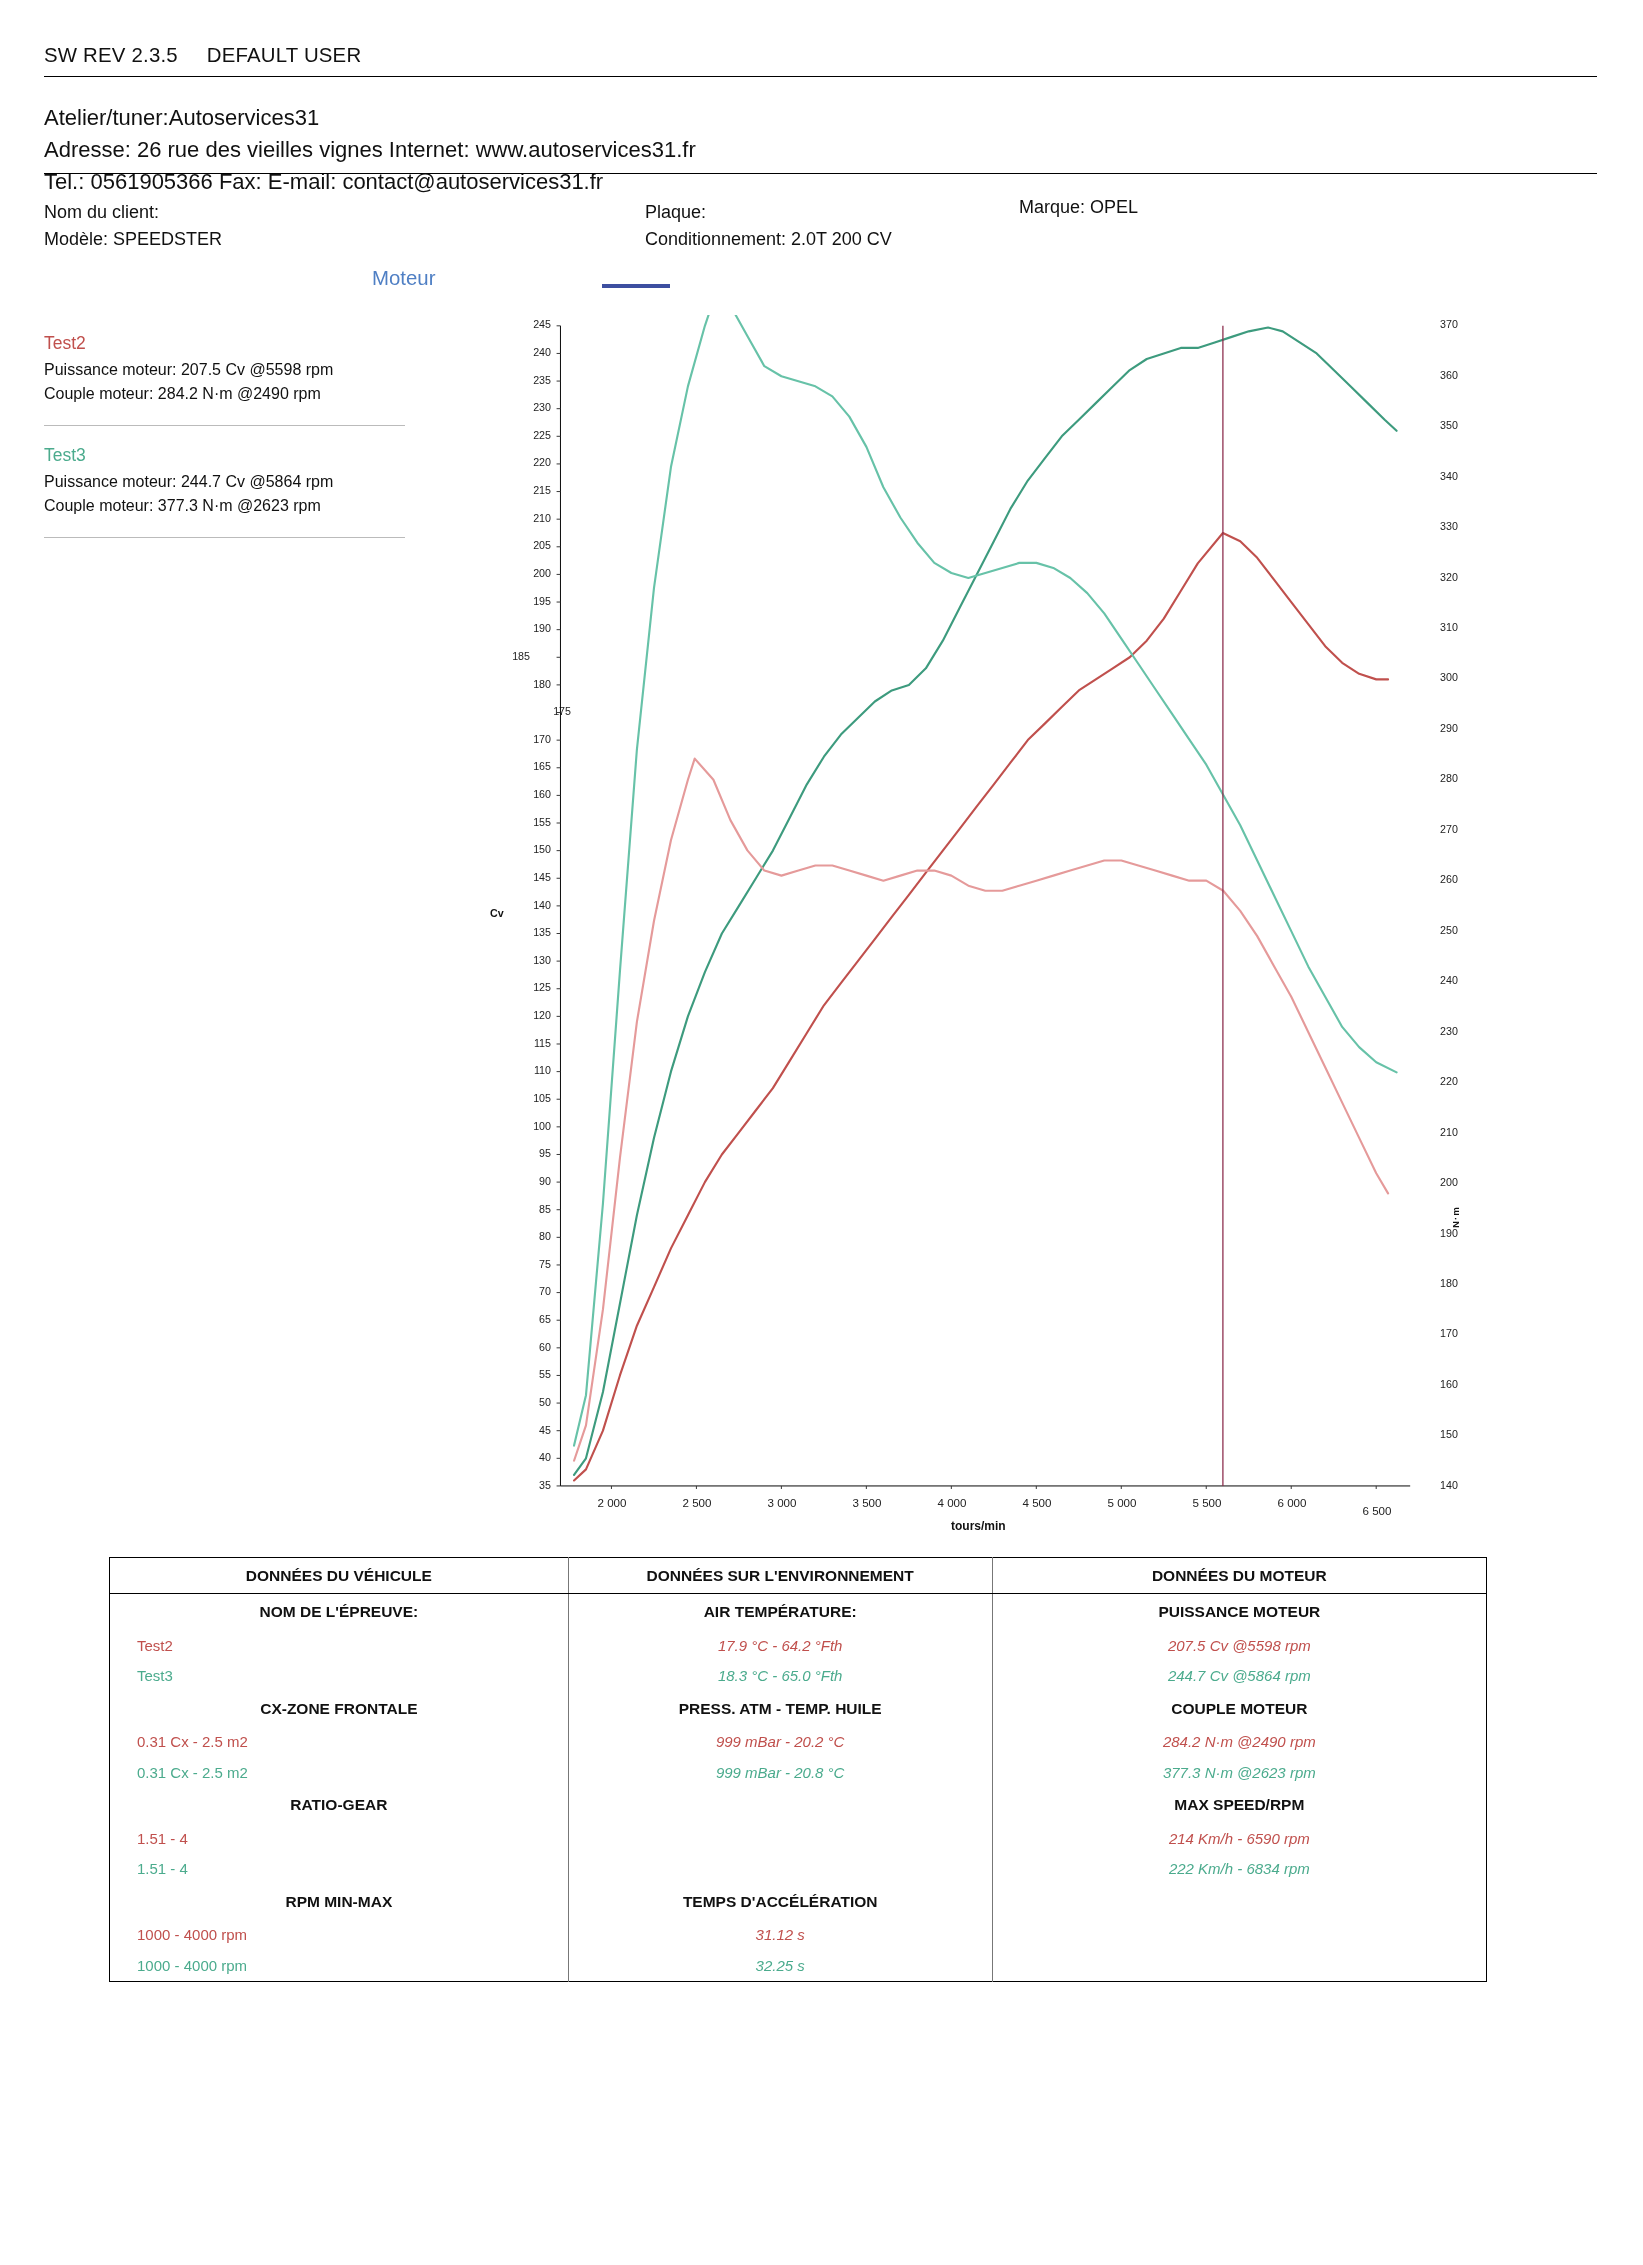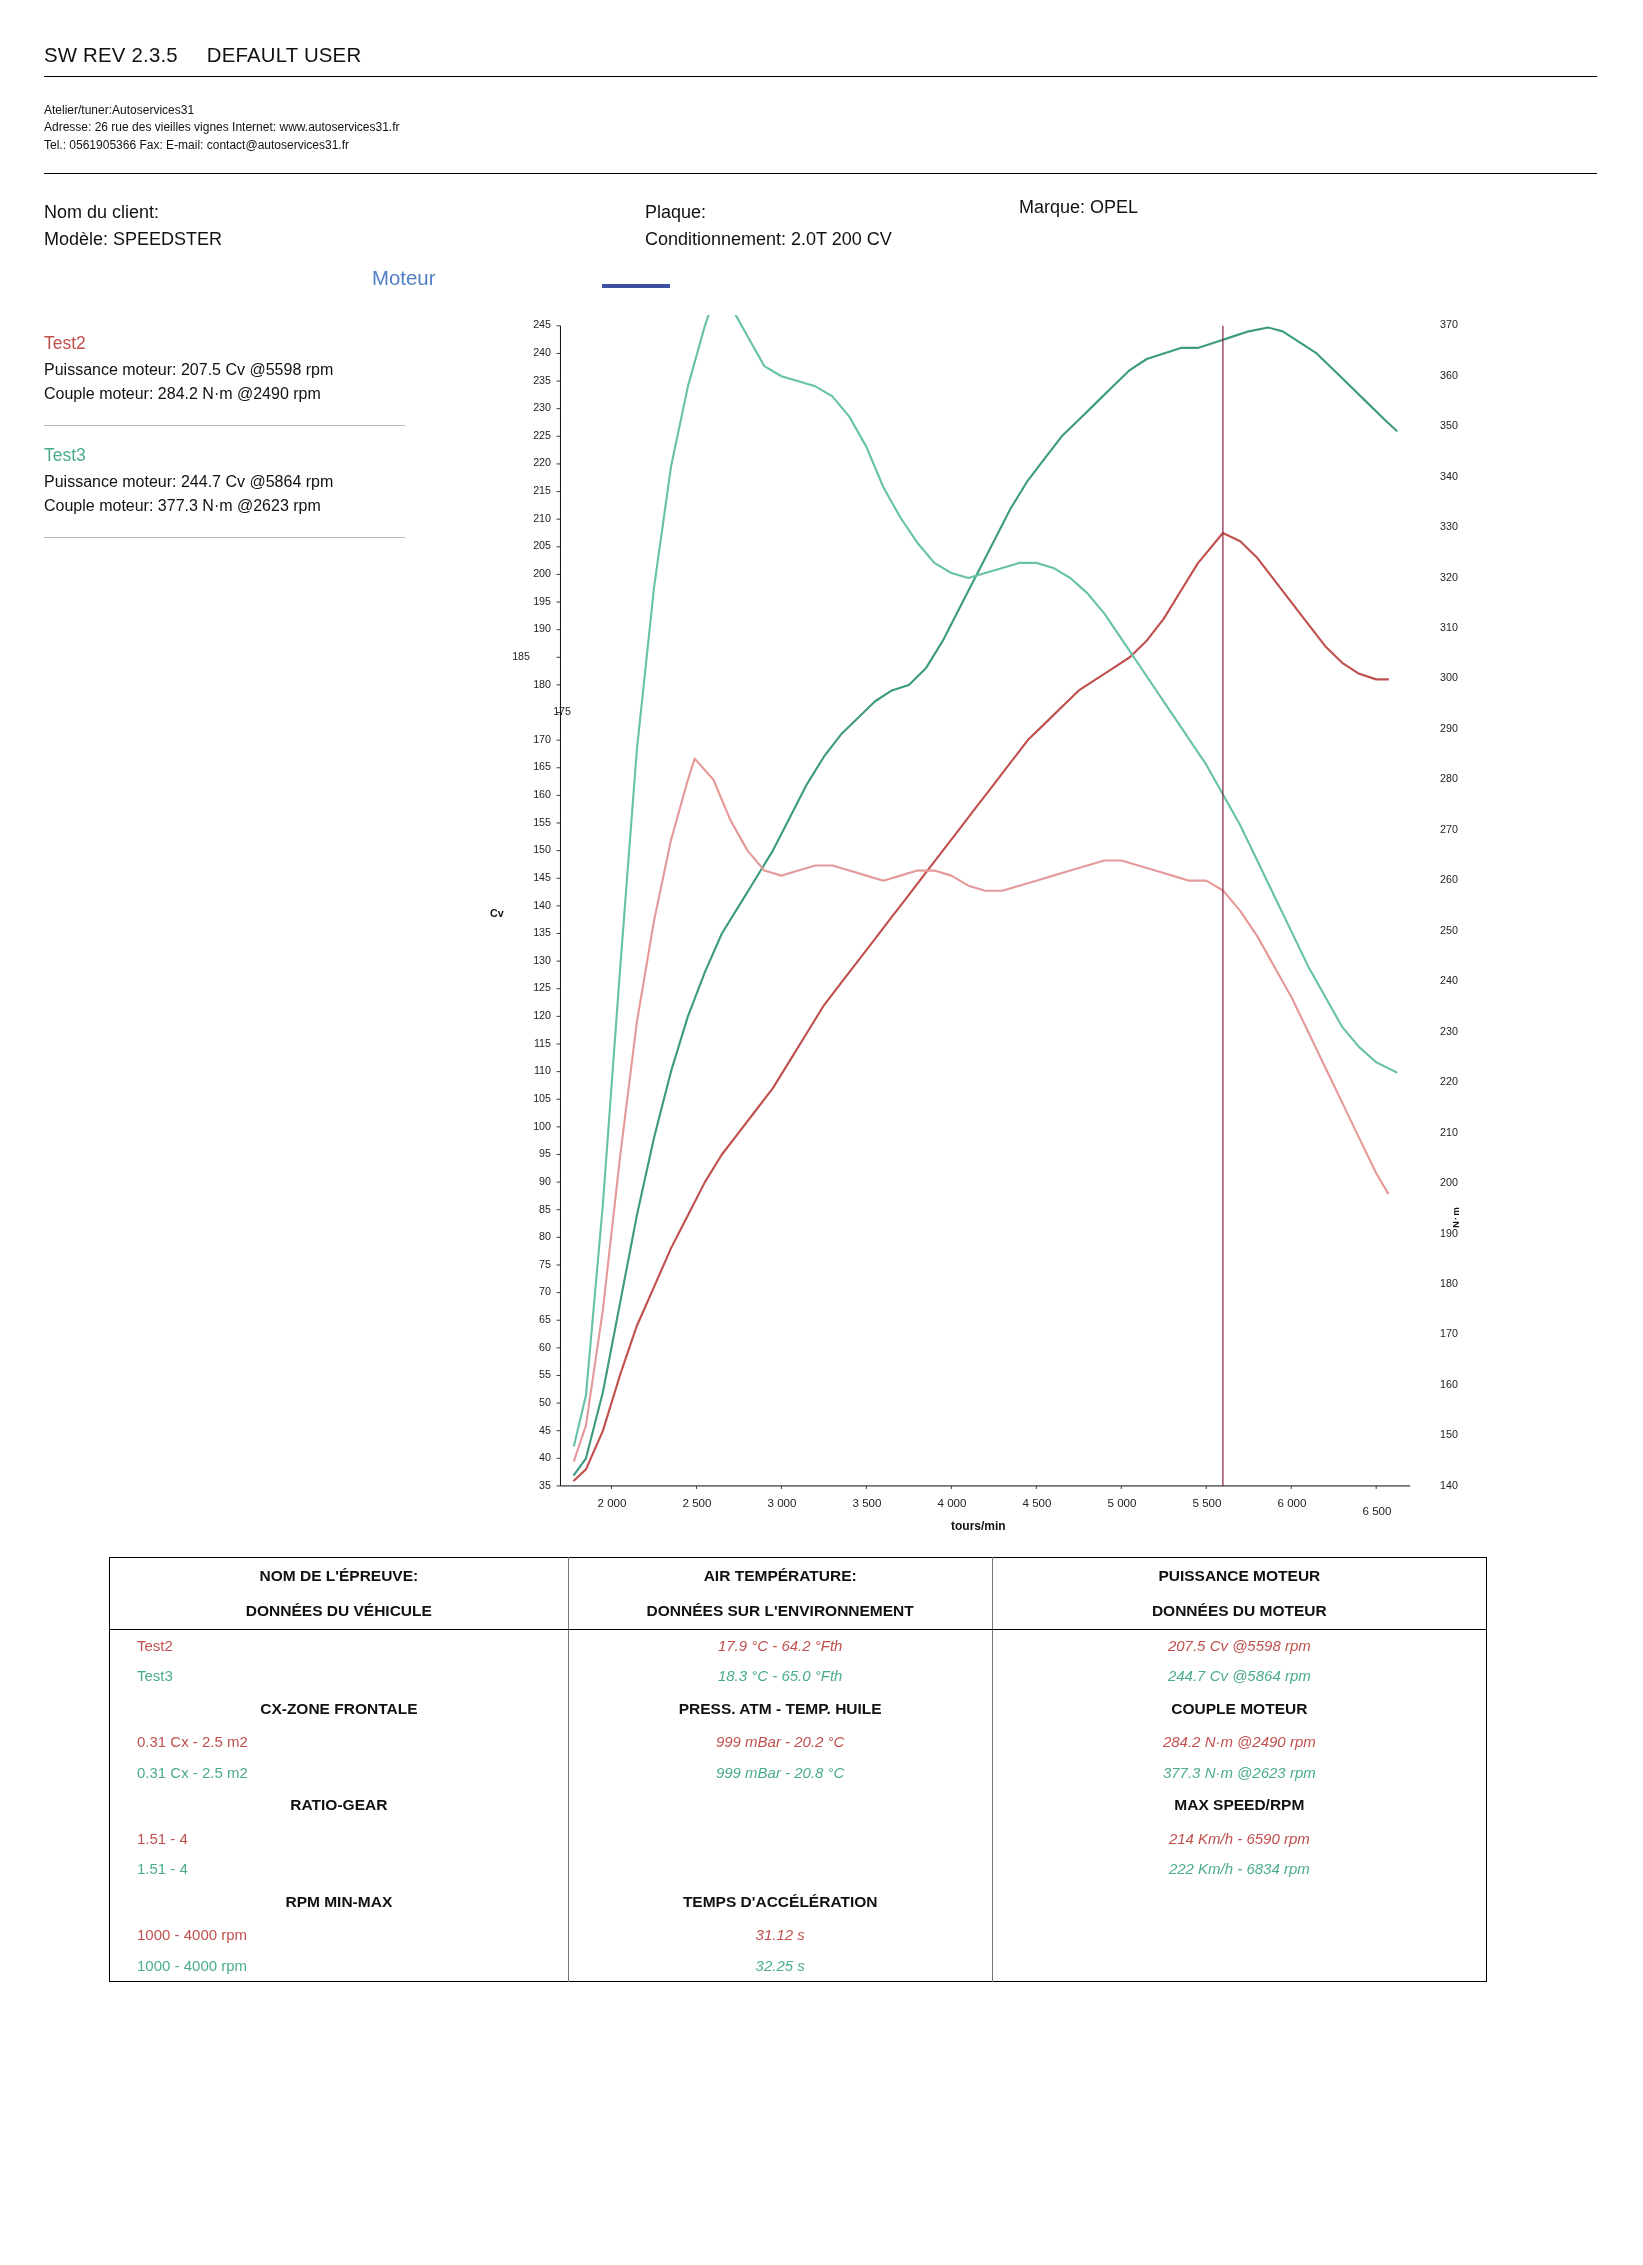--- a/index.html
+++ b/index.html
@@ -15,21 +15,21 @@
 
   
   .hdr-top {
     position:absolute; left:44px; top:44px; width:1553px;
     font-size:20.4px; letter-spacing:0.2px;
   }
   .hdr-top .sw { margin-right:23px; }
   .rule { position:absolute; background:#000; height:1px; }
 
   .shop {
-    position:absolute; left:44px; top:102px; font-size:12px; line-height:1.45;
+    position:absolute; left:44px; top:102px; font-size:22px; line-height:1.45;
   }
   .logo-wrap { position:absolute; right:53px; top:85px; width:320px; text-align:right; }
   .logo {
     font-family:"Liberation Sans", sans-serif;
     font-weight:bold; font-size:29px; letter-spacing:-0.5px;
     line-height:1;
   }
   .logo .a{color:#9a9a9a;} .logo .b{color:#3f4a9c;} .logo .c{color:#c0392b;}
   .logo-sub { font-size:8.7px; color:#8b8b8b; margin-top:3.9px; letter-spacing:0.6px; }
   .logo-bar { height:2.9px; background:#b9b9b9; margin-top:2.9px; }
@@ -291,30 +291,30 @@
         <path d="M32.0 1201.3 L44.3 1189.9 L61.8 1150.0 L79.3 1093.1 L96.8 1041.8 L114.4 1002.0 L131.9 962.1 L149.4 927.9 L166.9 893.8 L184.4 865.3 L202.0 842.5 L219.5 819.7 L237.0 796.9 L254.5 768.5 L272.0 740.0 L289.6 711.5 L307.1 688.7 L324.6 666.0 L342.1 643.2 L359.6 620.4 L377.2 597.6 L394.7 574.8 L412.2 552.0 L429.7 529.3 L447.2 506.5 L464.8 483.7 L482.3 460.9 L499.8 438.1 L517.3 421.1 L534.8 404.0 L552.4 386.9 L569.9 375.5 L587.4 364.1 L604.9 352.7 L622.4 335.6 L640.0 312.8 L657.5 284.4 L675.0 255.9 L700.9 224.6 L718.8 233.1 L736.3 250.2 L753.8 273.0 L771.4 295.8 L788.9 318.5 L806.4 341.3 L823.9 358.4 L841.4 369.8 L859.0 375.5 L871.2 375.5 " fill="none" stroke="#c0504d" stroke-width="2.2" stroke-linejoin="round" stroke-linecap="round"></path>
         <path d="M32.0 1195.6 L44.3 1178.5 L61.8 1110.2 L79.3 1019.1 L96.8 927.9 L114.4 848.2 L131.9 779.9 L149.4 722.9 L166.9 677.3 L184.4 637.5 L202.0 609.0 L219.5 580.5 L237.0 552.0 L254.5 517.9 L272.0 483.7 L289.6 455.2 L307.1 432.4 L324.6 415.4 L342.1 398.3 L359.6 386.9 L377.2 381.2 L394.7 364.1 L412.2 335.6 L429.7 301.5 L447.2 267.3 L464.8 233.1 L482.3 198.9 L499.8 170.5 L517.3 147.7 L534.8 124.9 L552.4 107.8 L569.9 90.7 L587.4 73.6 L604.9 56.6 L622.4 45.2 L640.0 39.5 L657.5 33.8 L675.0 33.8 L692.5 28.1 L710.0 22.4 L727.6 16.7 L747.5 12.7 L762.6 16.7 L780.1 28.1 L797.6 39.5 L815.2 56.6 L832.7 73.6 L850.2 90.7 L867.7 107.8 L880.0 119.2 " fill="none" stroke="#3d9b7e" stroke-width="2.2" stroke-linejoin="round" stroke-linecap="round"></path>
         <path d="M32.0 1181.0 L44.3 1144.6 L61.8 1025.0 L79.3 869.0 L96.8 728.6 L114.4 624.6 L131.9 541.4 L149.4 479.0 L156.4 457.2 L175.7 479.0 L193.2 520.6 L210.7 551.8 L228.2 572.6 L245.8 577.8 L263.3 572.6 L280.8 567.4 L298.3 567.4 L315.8 572.6 L333.4 577.8 L350.9 583.0 L368.4 577.8 L385.9 572.6 L403.4 572.6 L421.0 577.8 L438.5 588.2 L456.0 593.4 L473.5 593.4 L491.0 588.2 L508.6 583.0 L526.1 577.8 L543.6 572.6 L561.1 567.4 L578.6 562.2 L596.2 562.2 L613.7 567.4 L631.2 572.6 L648.7 577.8 L666.2 583.0 L683.8 583.0 L701.3 593.4 L718.8 614.2 L736.3 640.2 L753.8 671.4 L771.4 702.6 L788.9 739.0 L806.4 775.4 L823.9 811.8 L841.4 848.2 L859.0 884.6 L871.2 905.4 " fill="none" stroke="#e59a9a" stroke-width="2.2" stroke-linejoin="round" stroke-linecap="round"></path>
         <path d="M32.0 1165.4 L44.3 1113.4 L61.8 915.8 L79.3 676.6 L96.8 447.8 L114.4 281.4 L131.9 156.6 L149.4 73.4 L166.9 11.0 L179.7 -27.0 L193.2 -9.8 L210.7 21.4 L228.2 52.6 L245.8 63.0 L263.3 68.2 L280.8 73.4 L298.3 83.8 L315.8 104.6 L333.4 135.8 L350.9 177.4 L368.4 208.6 L385.9 234.6 L403.4 255.4 L421.0 265.8 L438.5 271.0 L456.0 265.8 L473.5 260.6 L491.0 255.4 L508.6 255.4 L526.1 260.6 L543.6 271.0 L561.1 286.6 L578.6 307.4 L596.2 333.4 L613.7 359.4 L631.2 385.4 L648.7 411.4 L666.2 437.4 L683.8 463.4 L701.3 494.6 L718.8 525.8 L736.3 562.2 L753.8 598.6 L771.4 635.0 L788.9 671.4 L806.4 702.6 L823.9 733.8 L841.4 754.6 L859.0 770.2 L880.0 780.6 " fill="none" stroke="#67c2a8" stroke-width="2.2" stroke-linejoin="round" stroke-linecap="round"></path>
         <line x1="700.9295999999999" y1="11" x2="700.9295999999999" y2="1207" stroke="#8b2b4a" stroke-width="1.3"></line>
       </svg>
   </div>
 
   <table class="tbl">
     <tbody id="tbl-body">
+        <tr class="hdr hdr-main">
+          <td class="col1 vline">DONNÉES DU VÉHICULE</td>
+          <td class="col2 vline">DONNÉES SUR L'ENVIRONNEMENT</td>
+          <td class="col3">DONNÉES DU MOTEUR</td>
+        </tr>
         <tr class="hdr">
           <td class="col1 vline">NOM DE L'ÉPREUVE:</td>
           <td class="col2 vline">AIR TEMPÉRATURE:</td>
           <td class="col3">PUISSANCE MOTEUR</td>
         </tr>
-        <tr class="hdr hdr-main">
-          <td class="col1 vline">DONNÉES DU VÉHICULE</td>
-          <td class="col2 vline">DONNÉES SUR L'ENVIRONNEMENT</td>
-          <td class="col3">DONNÉES DU MOTEUR</td>
-        </tr>
         <tr>
           <td class="col1 vline l t2">Test2</td>
           <td class="col2 vline c t2">17.9 °C - 64.2 °Fth</td>
           <td class="col3 c t2">207.5  Cv  @5598 rpm</td>
         </tr>
         <tr>
           <td class="col1 vline l t3">Test3</td>
           <td class="col2 vline c t3">18.3 °C - 65.0 °Fth</td>
           <td class="col3 c t3">244.7  Cv  @5864 rpm</td>
         </tr>

